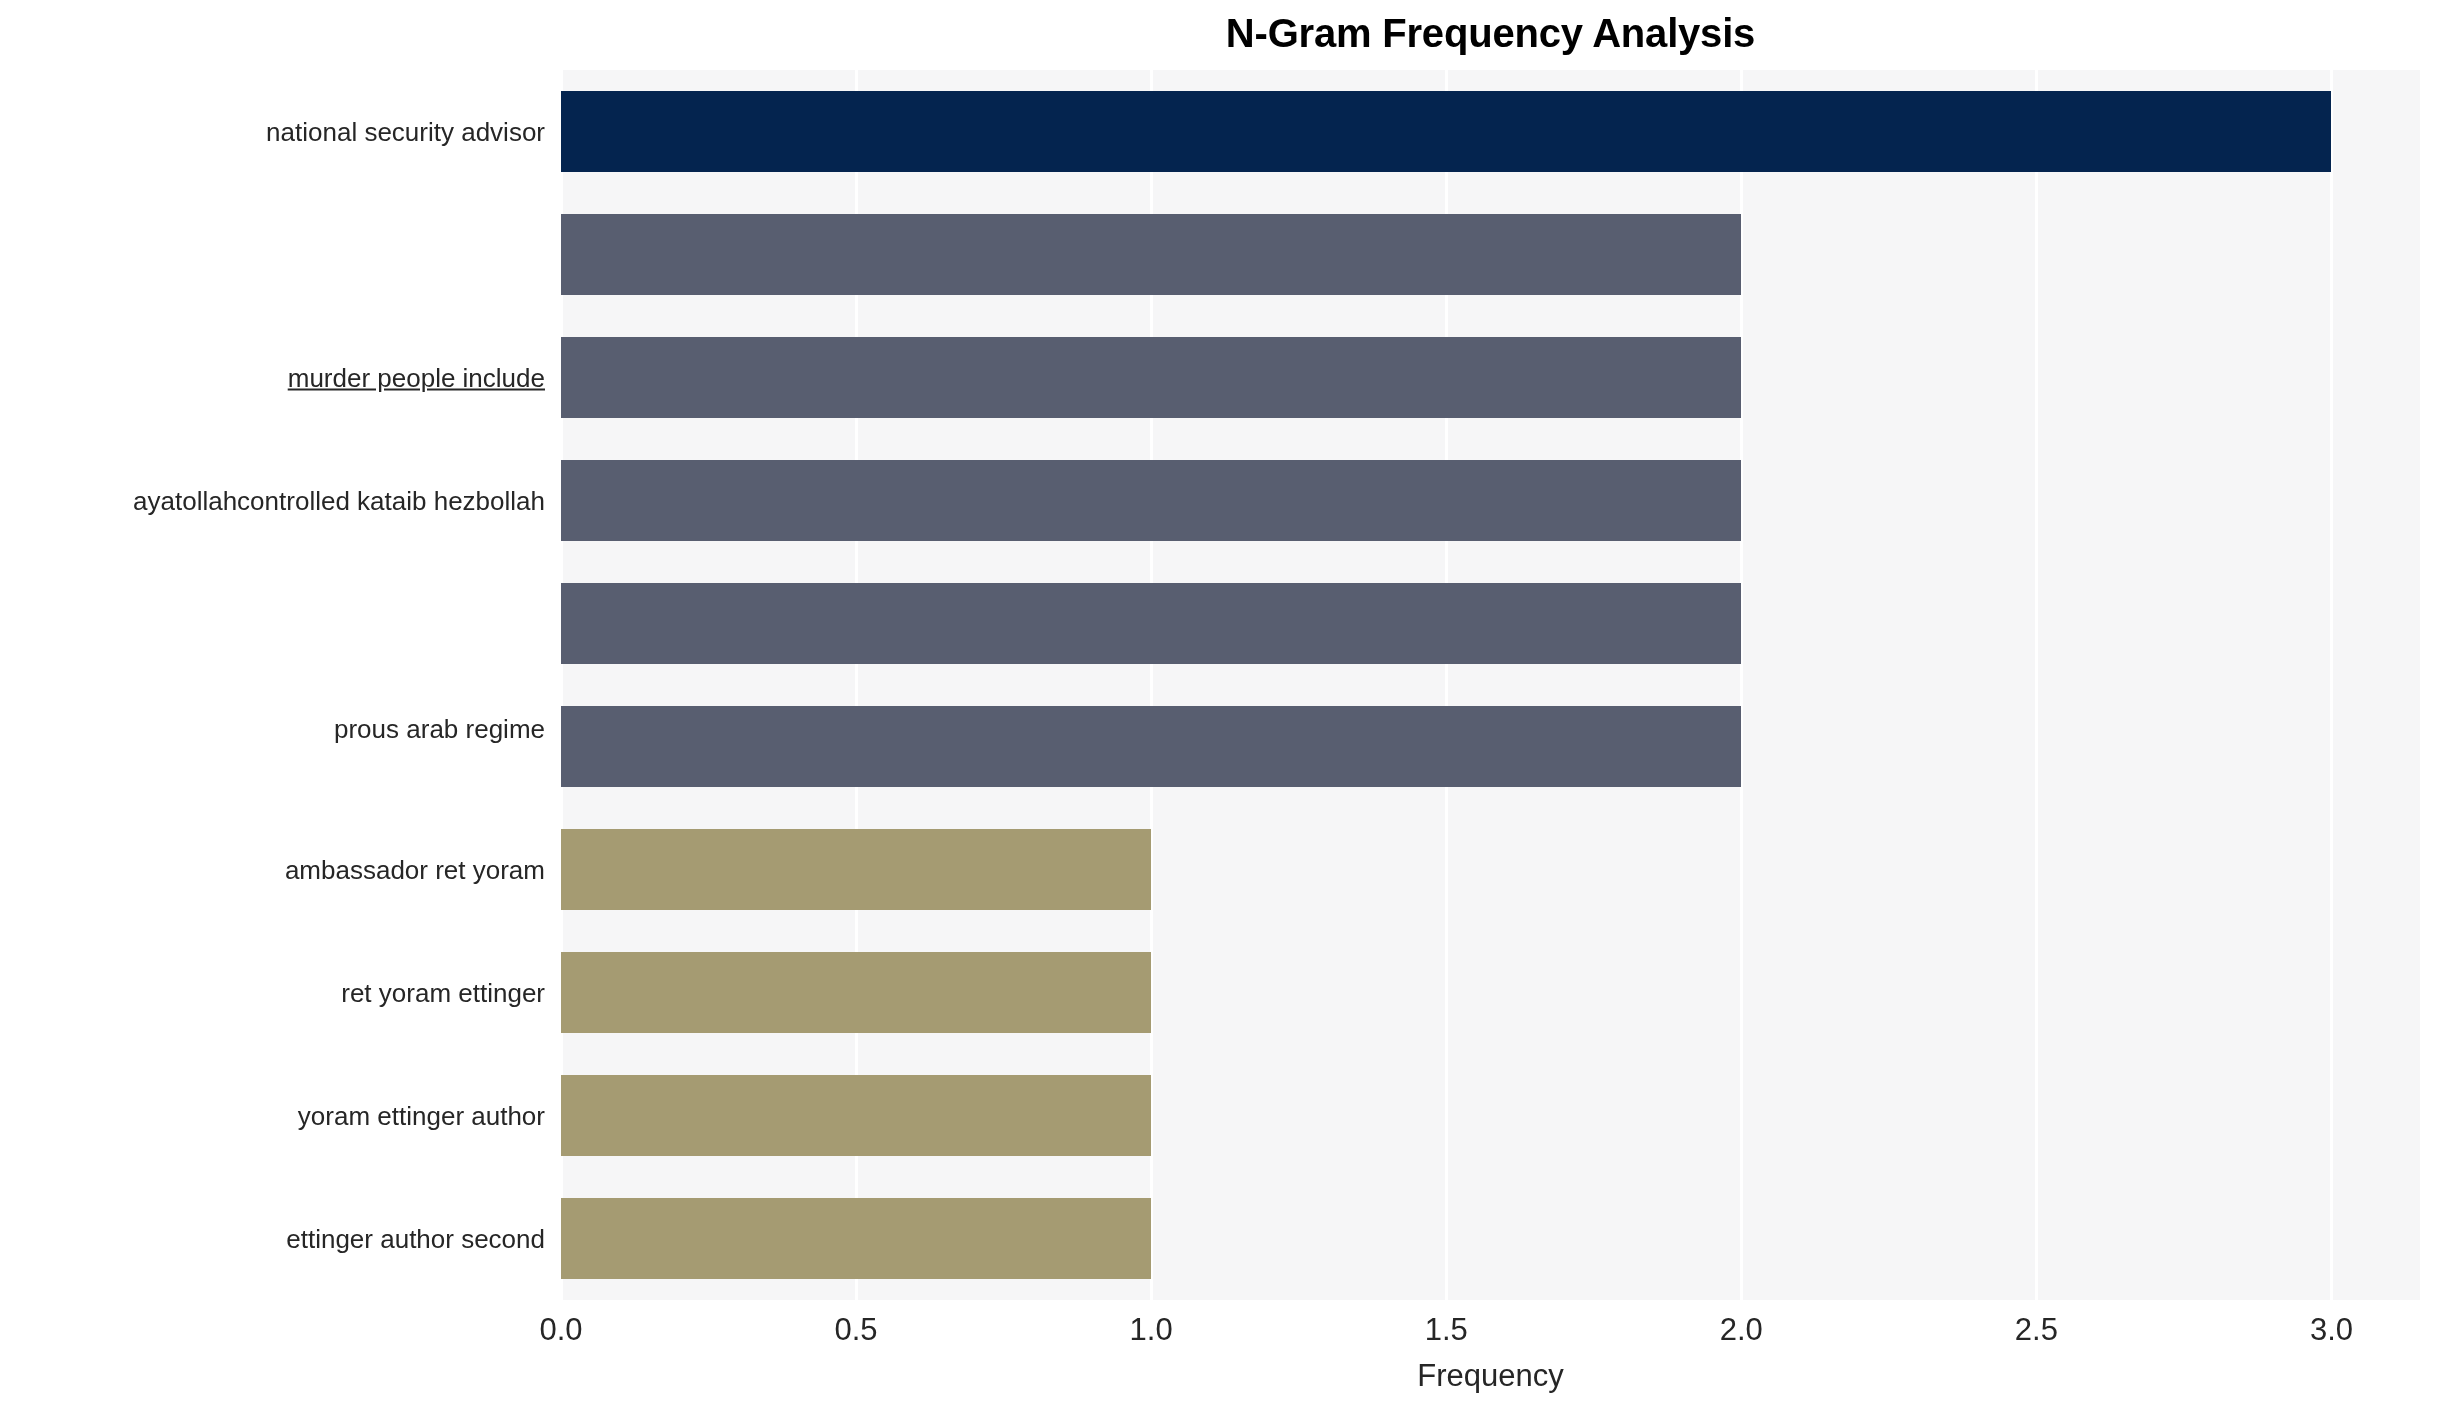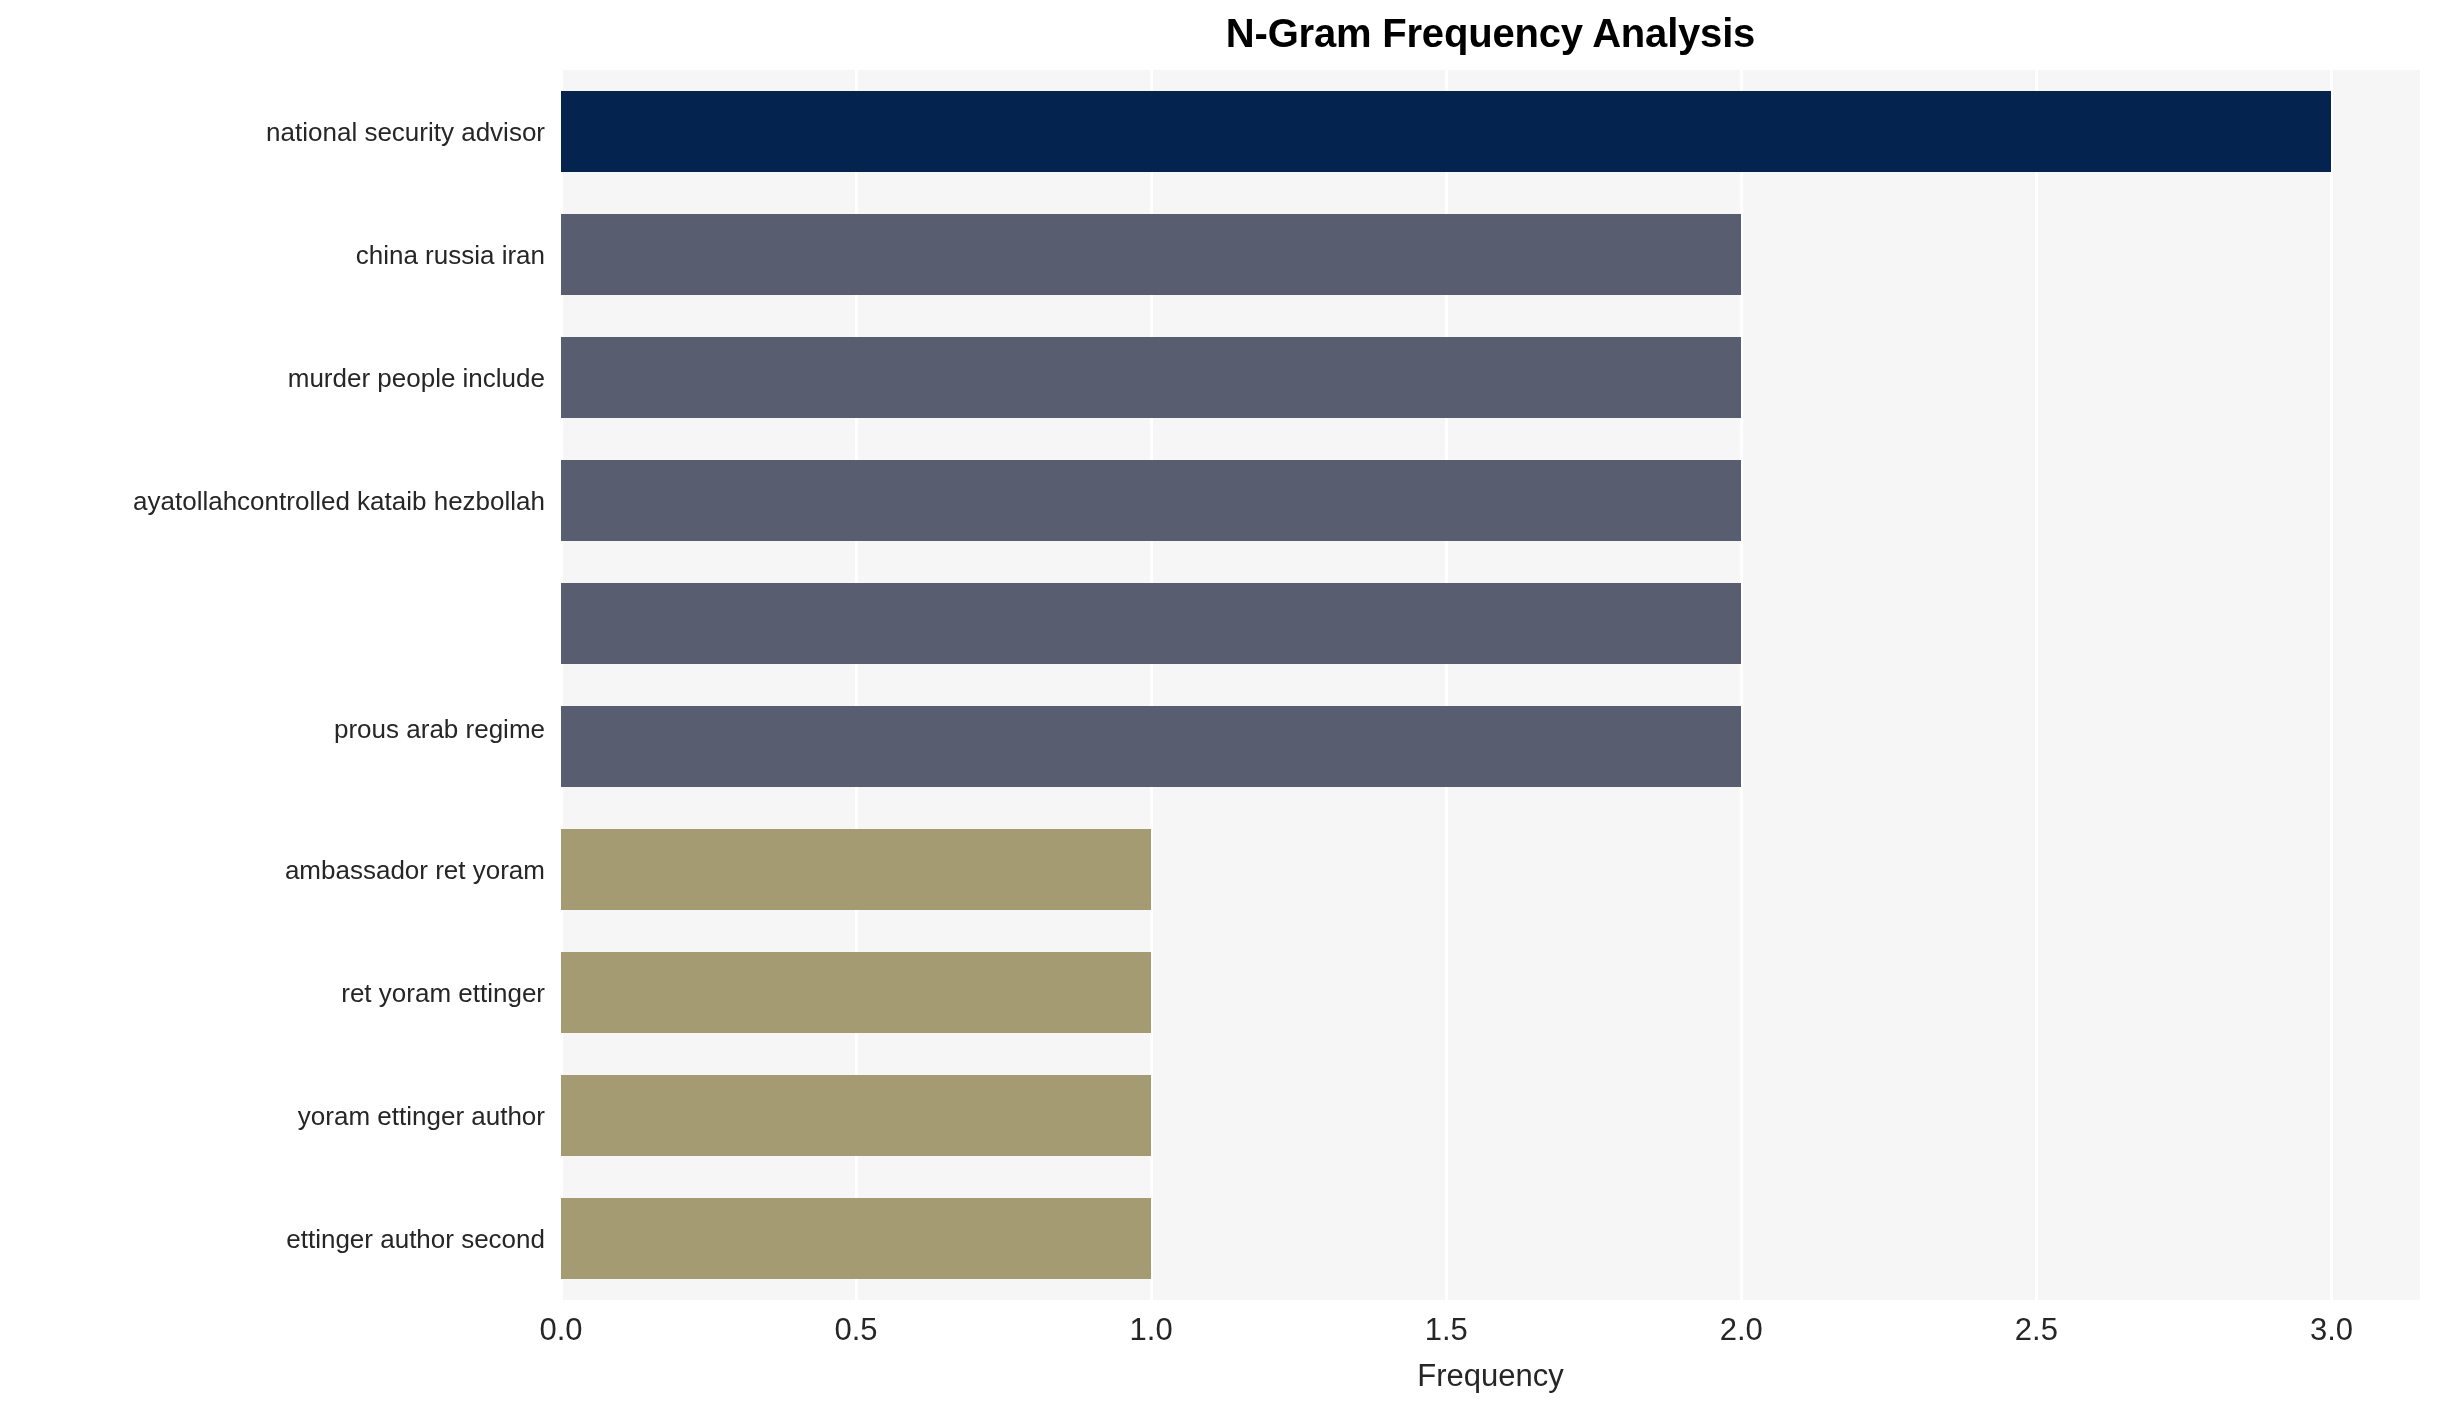--- a/index.html
+++ b/index.html
@@ -150,22 +150,21 @@
       <div class="bar-row" style="top: 1004.91px; height: 81.18px;">
         <div class="bar" title="yoram ettinger author: 1" style="width: 590.159px; background: rgb(165, 155, 114);"></div>
       </div>
       <div class="bar-row" style="top: 1127.91px; height: 81.18px;">
         <div class="bar" title="ettinger author second: 1" style="width: 590.159px; background: rgb(165, 155, 114);"></div>
       </div>
     </div>
 
   <div id="ytick-layer">
       <div class="ytick-inner" style="top: 131.5px; right: 1893px;">national security advisor</div>
-      <div class="ytick-inner" style="top: 254.5px; right: 1893px;">china russia iran</div>
-      <div class="ytick-inner" style="top: 377.5px; right: 1893px;">murder people include</div>
+      <div class="ytick-inner" style="top: 377.5px; right: 1893px; text-decoration: underline;">murder people include</div>
       <div class="ytick-inner" style="top: 500.5px; right: 1893px;">ayatollahcontrolled kataib hezbollah</div>
       <div class="ytick-inner" style="top: 729px; right: 1893px; padding-left: 44px;">prous arab regime</div>
       <div class="ytick-inner" style="top: 869.5px; right: 1893px;">ambassador ret yoram</div>
       <div class="ytick-inner" style="top: 992.5px; right: 1893px;">ret yoram ettinger</div>
       <div class="ytick-inner" style="top: 1115.5px; right: 1893px;">yoram ettinger author</div>
       <div class="ytick-inner" style="top: 1238.5px; right: 1893px; padding-left: 43px;">ettinger author second</div>
     </div>
   <div id="xtick-layer">
       <div class="xtick" style="left: 561px;">0.0</div>
       <div class="xtick" style="left: 856.079px;">0.5</div>

